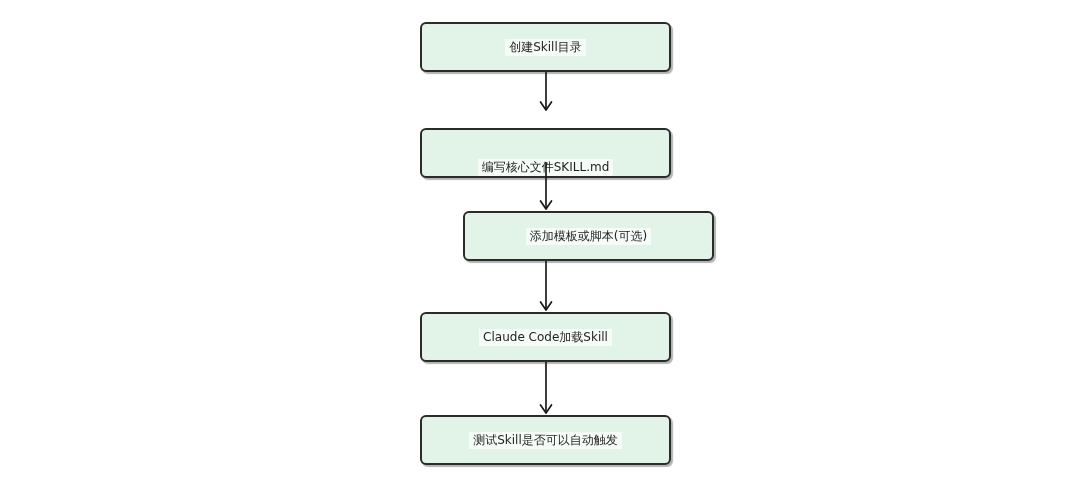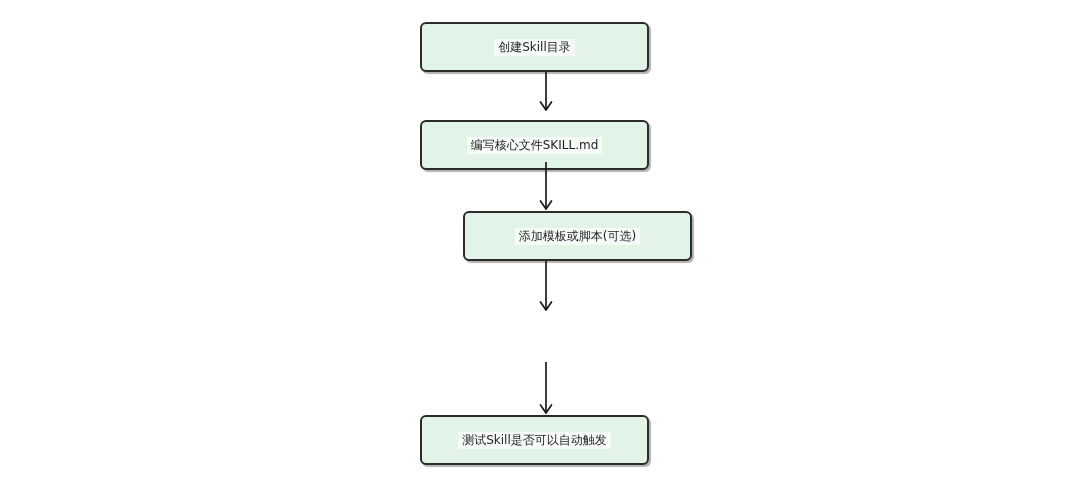--- a/index.html
+++ b/index.html
@@ -14,37 +14,37 @@
   html,body{width:1080px;height:478px;background:var(--page-bg);overflow:hidden;}
   body{font-family:"DejaVu Sans","Liberation Sans",sans-serif;}
   .canvas{
     position:relative;
     width:1080px;height:478px;
     background:var(--page-bg);
   }
   .flow-node{
     position:absolute;
     left:420px;
-    width:229px;height:50px;
+    width:251px;height:50px;
     background:var(--node-fill);
     border:2px solid var(--node-border);
     border-radius:6px;
     box-shadow:2px 2px 1px rgba(0,0,0,0.3);
     display:flex;align-items:center;justify-content:center;
   }
   .flow-node .node-label{
     font-size:12px;
     line-height:15px;
     color:var(--text-color);
     background:var(--label-bg);
     padding:1px 4px;
     white-space:nowrap;
   }
   .node-1{top:22px;}
-  .node-2{top:120px;}
+  .node-2{top:128px;align-items:flex-end;}
   .node-3{top:211px;margin-left:43px;}
   .node-4{top:312px;}
   .node-5{top:415px;}
   .flow-arrow{position:absolute;left:534px;width:24px;}
   .arrow-1{top:72px;height:40px;}
   .arrow-2{top:162px;height:49px;}
   .arrow-3{top:261px;height:51px;}
   .arrow-4{top:362px;height:53px;}
   .flow-arrow svg{display:block;width:100%;height:100%;}
   .flow-arrow line,.flow-arrow polyline{
@@ -86,20 +86,23 @@
     <span class="node-label">添加模板或脚本(可选)</span>
   </div>
 
   <div class="flow-arrow arrow-3">
     <svg viewBox="0 0 24 51">
       <line x1="12" y1="0" x2="12" y2="48.5"></line>
       <polyline points="6.5,41 12,49 17.5,41"></polyline>
     </svg>
   </div>
 
+  <div class="flow-node node-4">
+    <span class="node-label">Claude Code加载Skill</span>
+  </div>
 
   <div class="flow-arrow arrow-4">
     <svg viewBox="0 0 24 53">
       <line x1="12" y1="0" x2="12" y2="50.5"></line>
       <polyline points="6.5,43 12,51 17.5,43"></polyline>
     </svg>
   </div>
 
   <div class="flow-node node-5">
     <span class="node-label">测试Skill是否可以自动触发</span>

